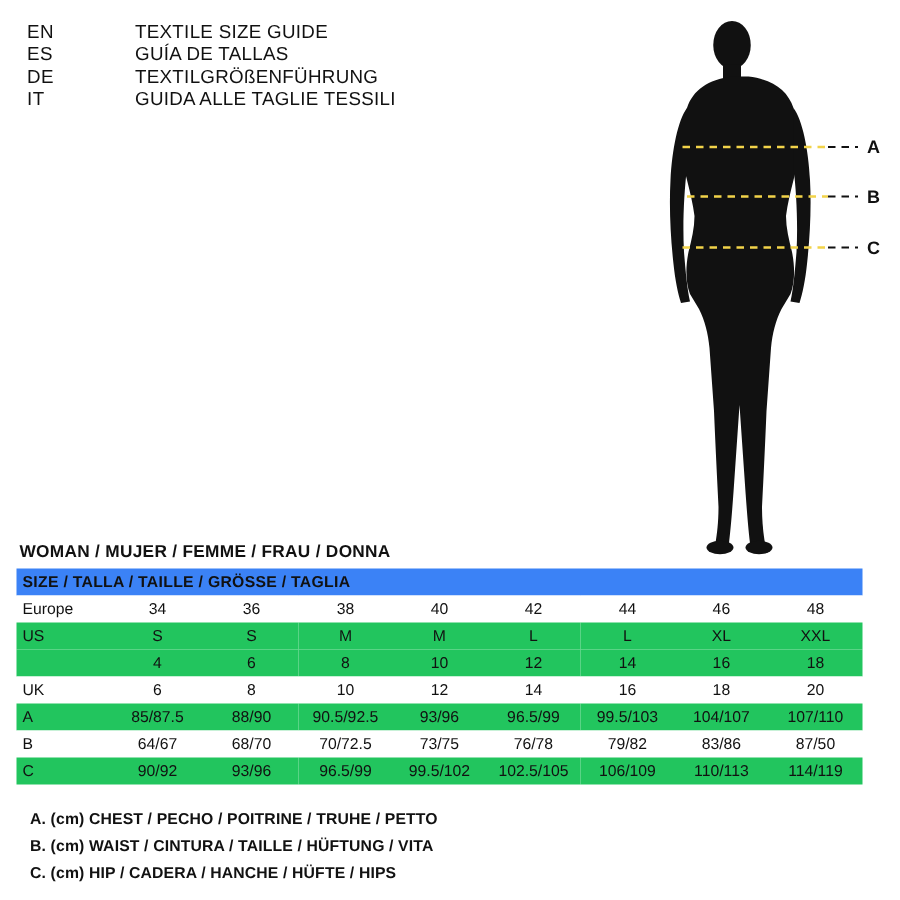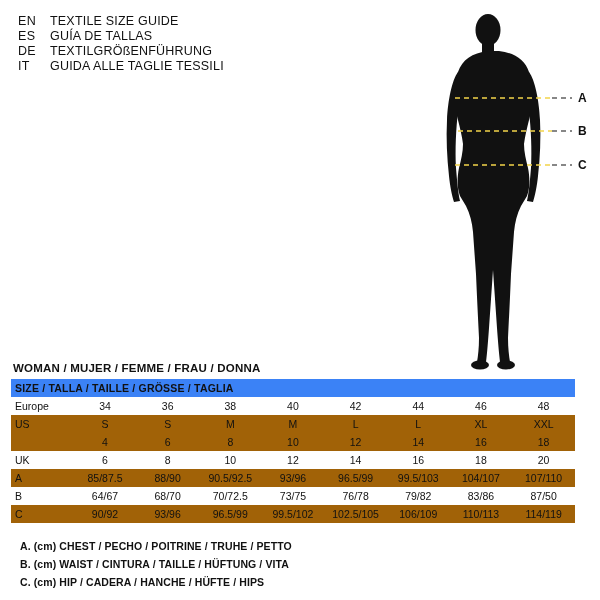--- a/index.html
+++ b/index.html
@@ -24,20 +24,21 @@
   .titles {
     position: absolute;
     left: 18px;
     top: 14px;
     width: 330px;
   }
   .title-row {
     display: flex;
     align-items: center;
     margin-bottom: 1px;
+    gap: 40px;
   }
   .title-lang {
     width: 32px;
     flex: 0 0 32px;
     font-size: 12.5px;
     letter-spacing: 0.3px;
     color: #111;
   }
   .title-text {
     font-size: 12.5px;
@@ -85,21 +86,21 @@
     color: #111;
     white-space: nowrap;
   }
   table.size tr.head td {
     background: #3b82f6;
     font-weight: bold;
     font-size: 10.5px;
     letter-spacing: 0.2px;
   }
   table.size tr.alt td {
-    background: #a16207;
+    background: #22c55e;
   }
   table.size tr.plain td {
     background: #ffffff;
   }
   td.label {
     width: 86px;
     text-align: left;
     padding-left: 6px;
   }
   td.val {

